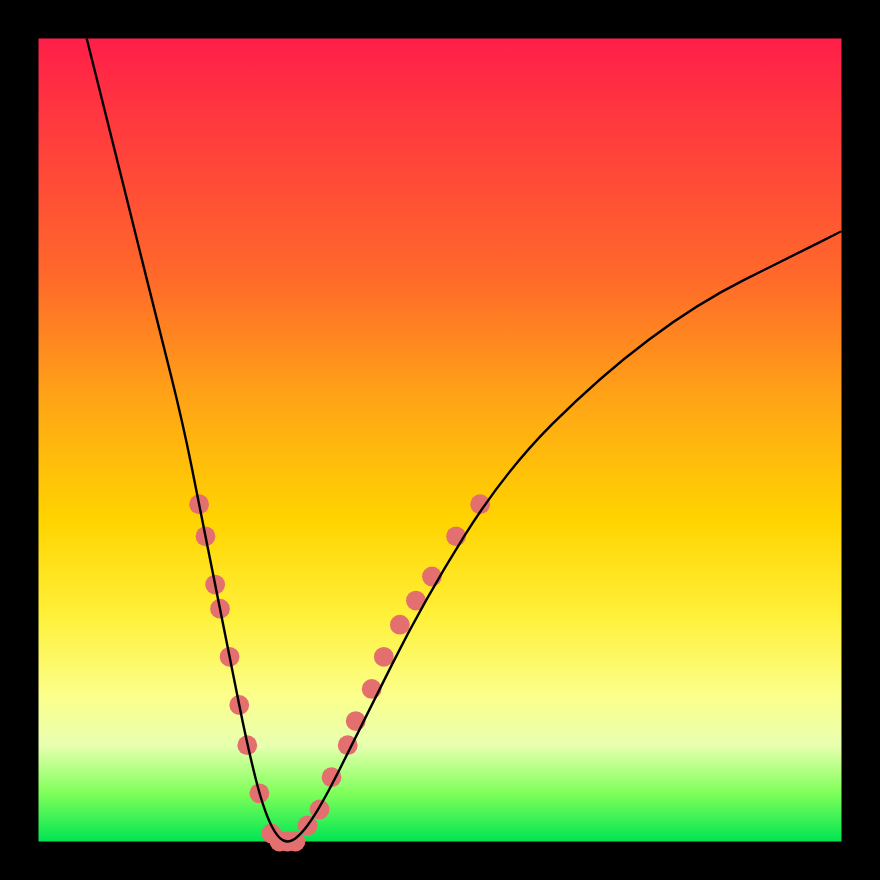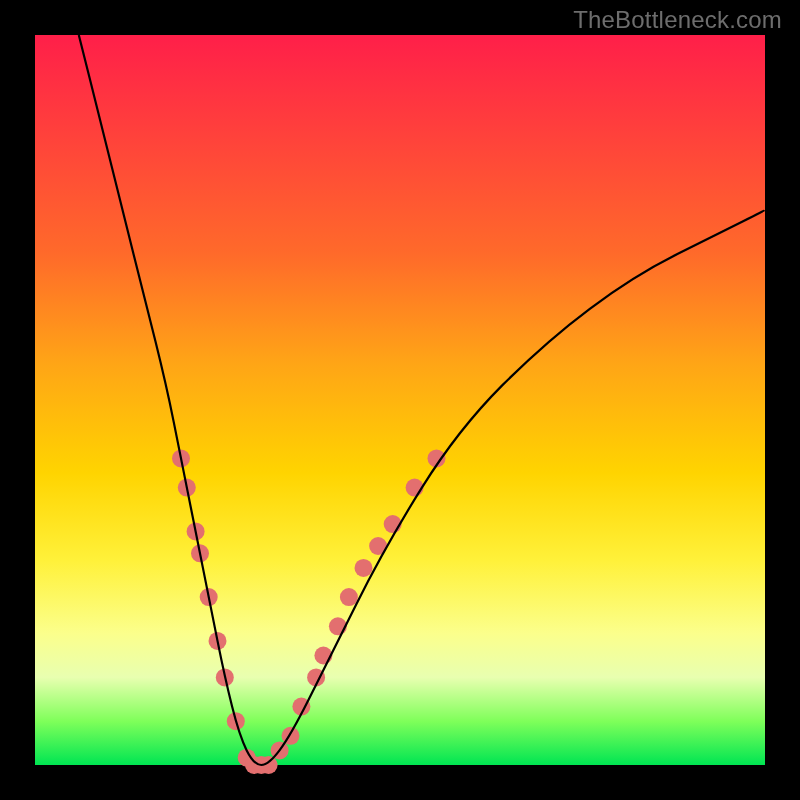--- a/index.html
+++ b/index.html
@@ -56,21 +56,20 @@
     top: 0;
     width: 730px;
     height: 730px;
     overflow: visible;
   }
 </style>
 </head>
 <body>
 
 <div class="frame">
-  <div class="watermark">TheBottleneck.com</div>
 
   <div class="plot">
     <svg class="curve" viewBox="0 0 730 730">
       <g id="markers-group">
           <circle cx="146.0" cy="423.4" r="9" fill="#e36f6f"></circle>
           <circle cx="151.8" cy="452.6" r="9" fill="#e36f6f"></circle>
           <circle cx="160.6" cy="496.4" r="9" fill="#e36f6f"></circle>
           <circle cx="165.0" cy="518.3" r="9" fill="#e36f6f"></circle>
           <circle cx="173.7" cy="562.1" r="9" fill="#e36f6f"></circle>
           <circle cx="182.5" cy="605.9" r="9" fill="#e36f6f"></circle>

